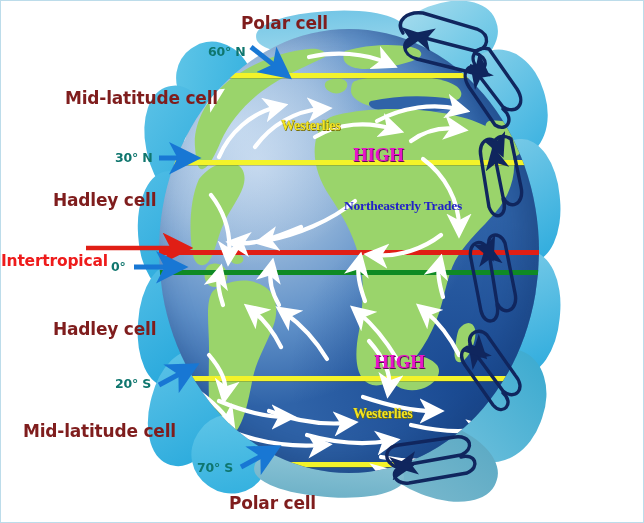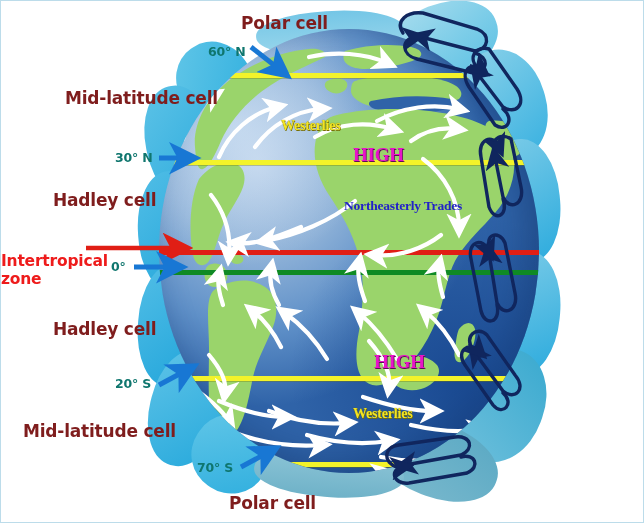--- a/index.html
+++ b/index.html
@@ -266,21 +266,20 @@
   <div class="lbl lbl-black" style="left:52px;top:189px;">Hadley cell</div>
 
   <div class="lbl lbl-black" style="left:52px;top:318px;">Hadley cell</div>
 
   <div class="lbl lbl-black" style="left:22px;top:420px;">Mid-latitude cell</div>
 
   <div class="lbl lbl-black" style="left:228px;top:492px;">Polar cell</div>
 
   <div style="position:absolute;left:0;top:227px;margin-top:24px;">
     <div class="lbl lbl-red" style="position:static;">Intertropical</div>
-    <div class="lbl lbl-red" style="position:static;">zone</div>
   </div>
 
   <svg class="pointer" width="110" height="22" viewBox="0 0 110 22" style="left:85px;top:236px;">
     <defs>
       <marker id="rm" markerWidth="7" markerHeight="7" refX="3.5" refY="3.5" orient="auto">
         <path d="M0,0 L7,3.5 L0,7 L1.8,3.5 Z" fill="#e01e15"></path>
       </marker>
     </defs>
     <line x1="0" y1="11" x2="92" y2="11" stroke="#e01e15" stroke-width="4.4" marker-end="url(#rm)"></line>
   </svg>

